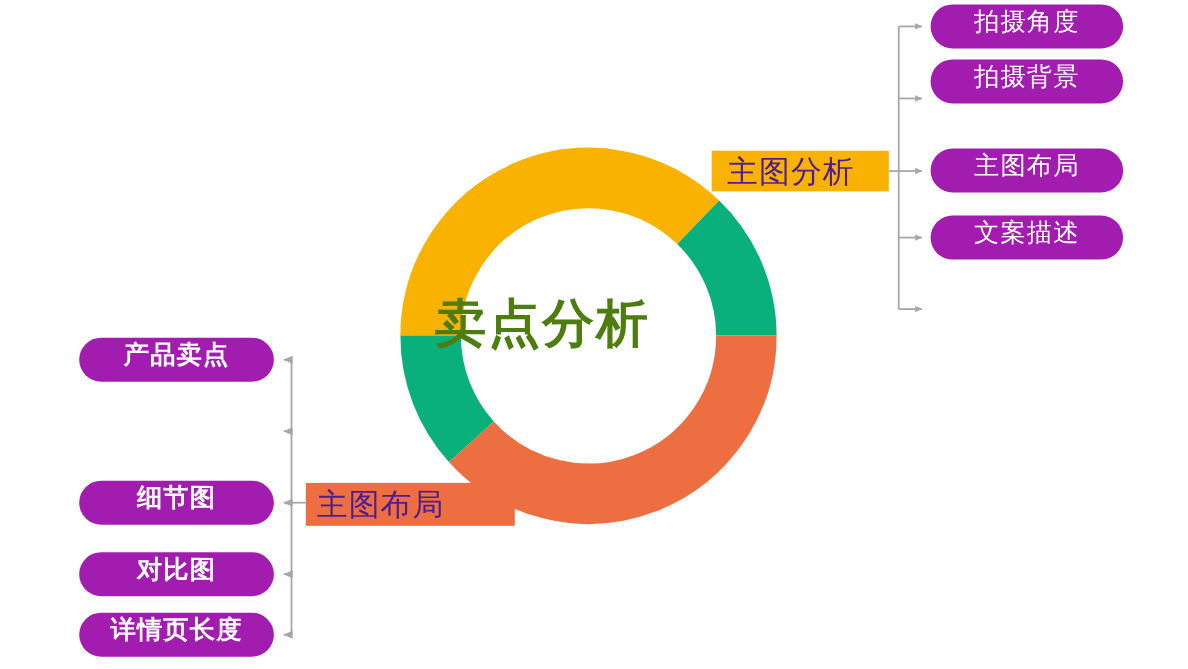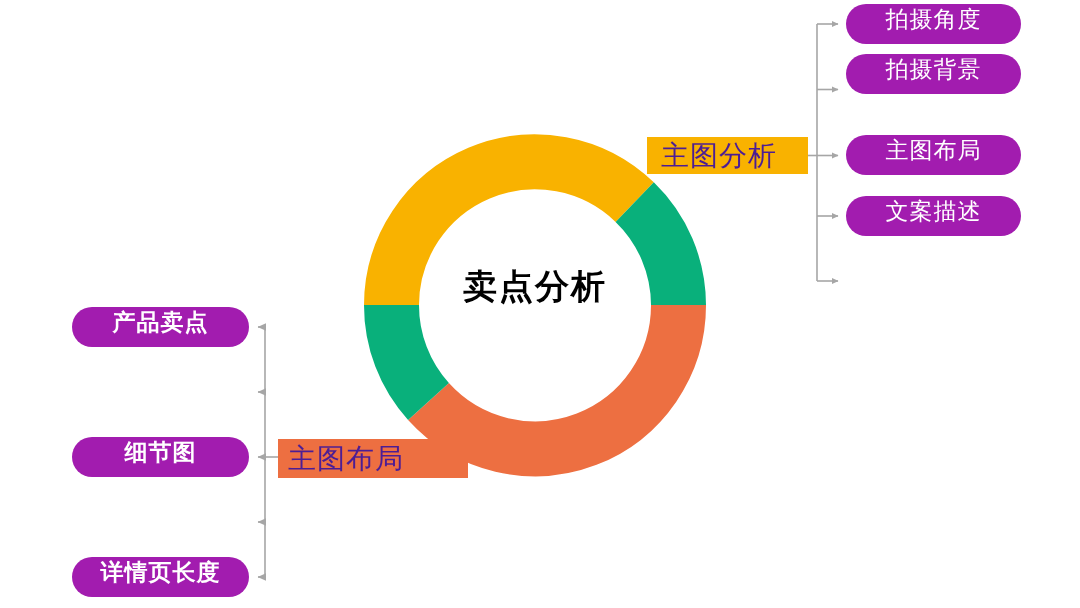--- a/index.html
+++ b/index.html
@@ -28,24 +28,24 @@
     height: 608px;
     pointer-events: none;
   }
 
   
   .center-title {
     position: absolute;
     left: 395px;
     top: 268px;
     width: 280px;
-    text-align: center;
-    font-size: 34px;
+    text-align: left;
+    font-size: 47px;
     font-weight: bold;
-    color: #000000;
+    color: #4d7c0f;
     letter-spacing: 2px;
     line-height: 1.1;
     white-space: nowrap;
   }
 
   
   .banner {
     position: absolute;
     display: flex;
     align-items: center;
@@ -175,17 +175,20 @@
   <div class="pill pill-right" style="top:196px">
     <span>文案描述</span>
   </div>
 
   <div class="pill pill-left" style="top:307px">
     <span>产品卖点</span>
   </div>
   <div class="pill pill-left" style="top:437px">
     <span>细节图</span>
   </div>
+  <div class="pill pill-left" style="top:502px">
+    <span>对比图</span>
+  </div>
   <div class="pill pill-left" style="top:557px">
     <span>详情页长度</span>
   </div>
 
 </div>
 
 </body></html>

